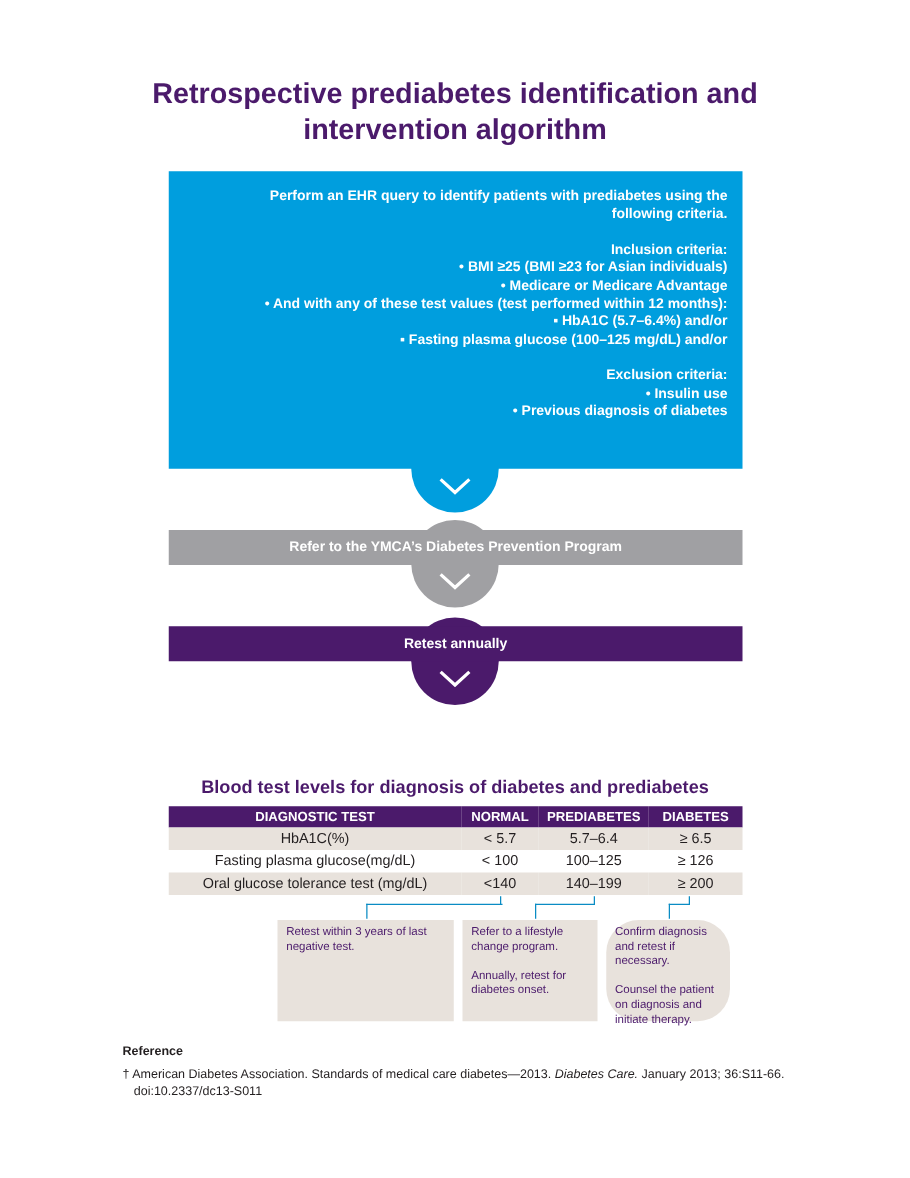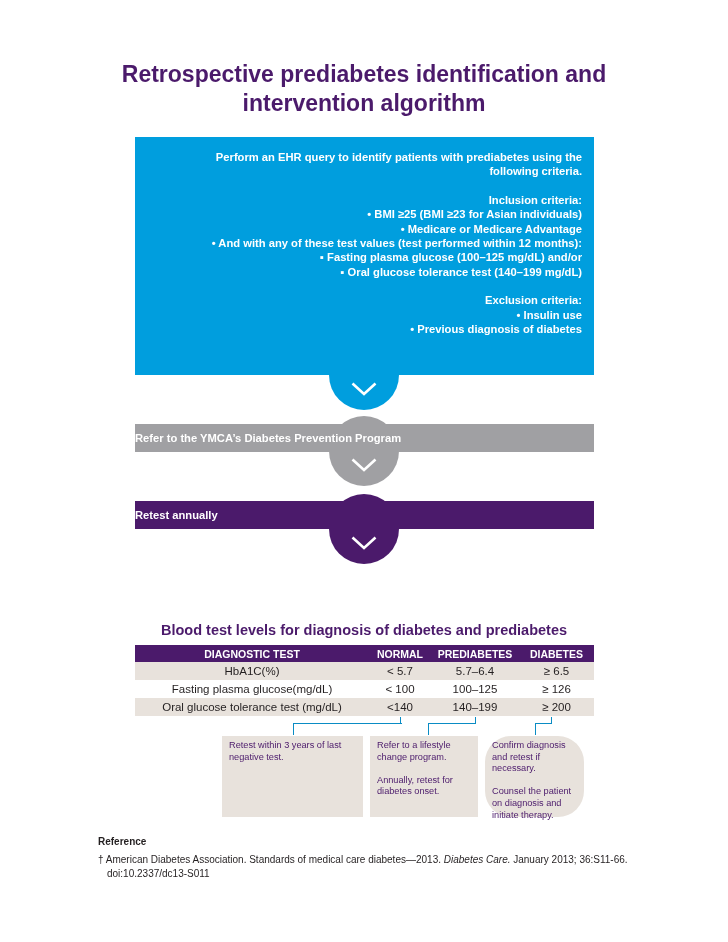--- a/index.html
+++ b/index.html
@@ -25,21 +25,21 @@
 
   .chev {
     position: absolute; width: 70px; height: 70px; border-radius: 50%;
     display: flex; align-items: flex-end; justify-content: center; padding-bottom: 14px;
   }
   .chev svg { display: block; }
 
   .bar {
     position: absolute; left: 135px; width: 459px; height: 28px;
     color: #ffffff; font-weight: bold; font-size: 11.2px;
-    display: flex; align-items: center; 
+    display: flex; align-items: center; justify-content: center;
   }
 
   .table-title {
     position: absolute; left: 0; top: 622px; width: 728px; text-align: center;
     color: #4b1a6b; font-weight: bold; font-size: 14.5px;
   }
   table.bt {
     position: absolute; left: 135px; top: 645px; width: 459px;
     border-collapse: collapse; font-size: 11.5px;
   }
@@ -84,22 +84,22 @@
 </div>
 
 <div class="blue-box">
   <p>Perform an EHR query to identify patients with prediabetes using the</p>
   <p>following criteria.</p>
   <div class="gap"></div>
   <p>Inclusion criteria:</p>
   <p class="l1">• BMI ≥25 (BMI ≥23 for Asian individuals)</p>
   <p class="l1">• Medicare or Medicare Advantage</p>
   <p class="l1">• And with any of these test values (test performed within 12 months):</p>
+  <p class="l2">▪ HbA1C (5.7–6.4%) and/or</p>
   <p class="l2">▪ Fasting plasma glucose (100–125 mg/dL) and/or</p>
-  <p class="l2">▪ Oral glucose tolerance test (140–199 mg/dL)</p>
   <div class="gap"></div>
   <p>Exclusion criteria:</p>
   <p class="l1">• Insulin use</p>
   <p class="l1">• Previous diagnosis of diabetes</p>
 </div>
 
 <div class="chev" style="left:329px; top:416px; background:#a0a0a3;">
   <svg width="26" height="14" viewBox="0 0 26 14">
       <polyline points="1.5,1.5 13,12 24.5,1.5" fill="none" stroke="#ffffff" stroke-width="2.6"></polyline>
     </svg>

